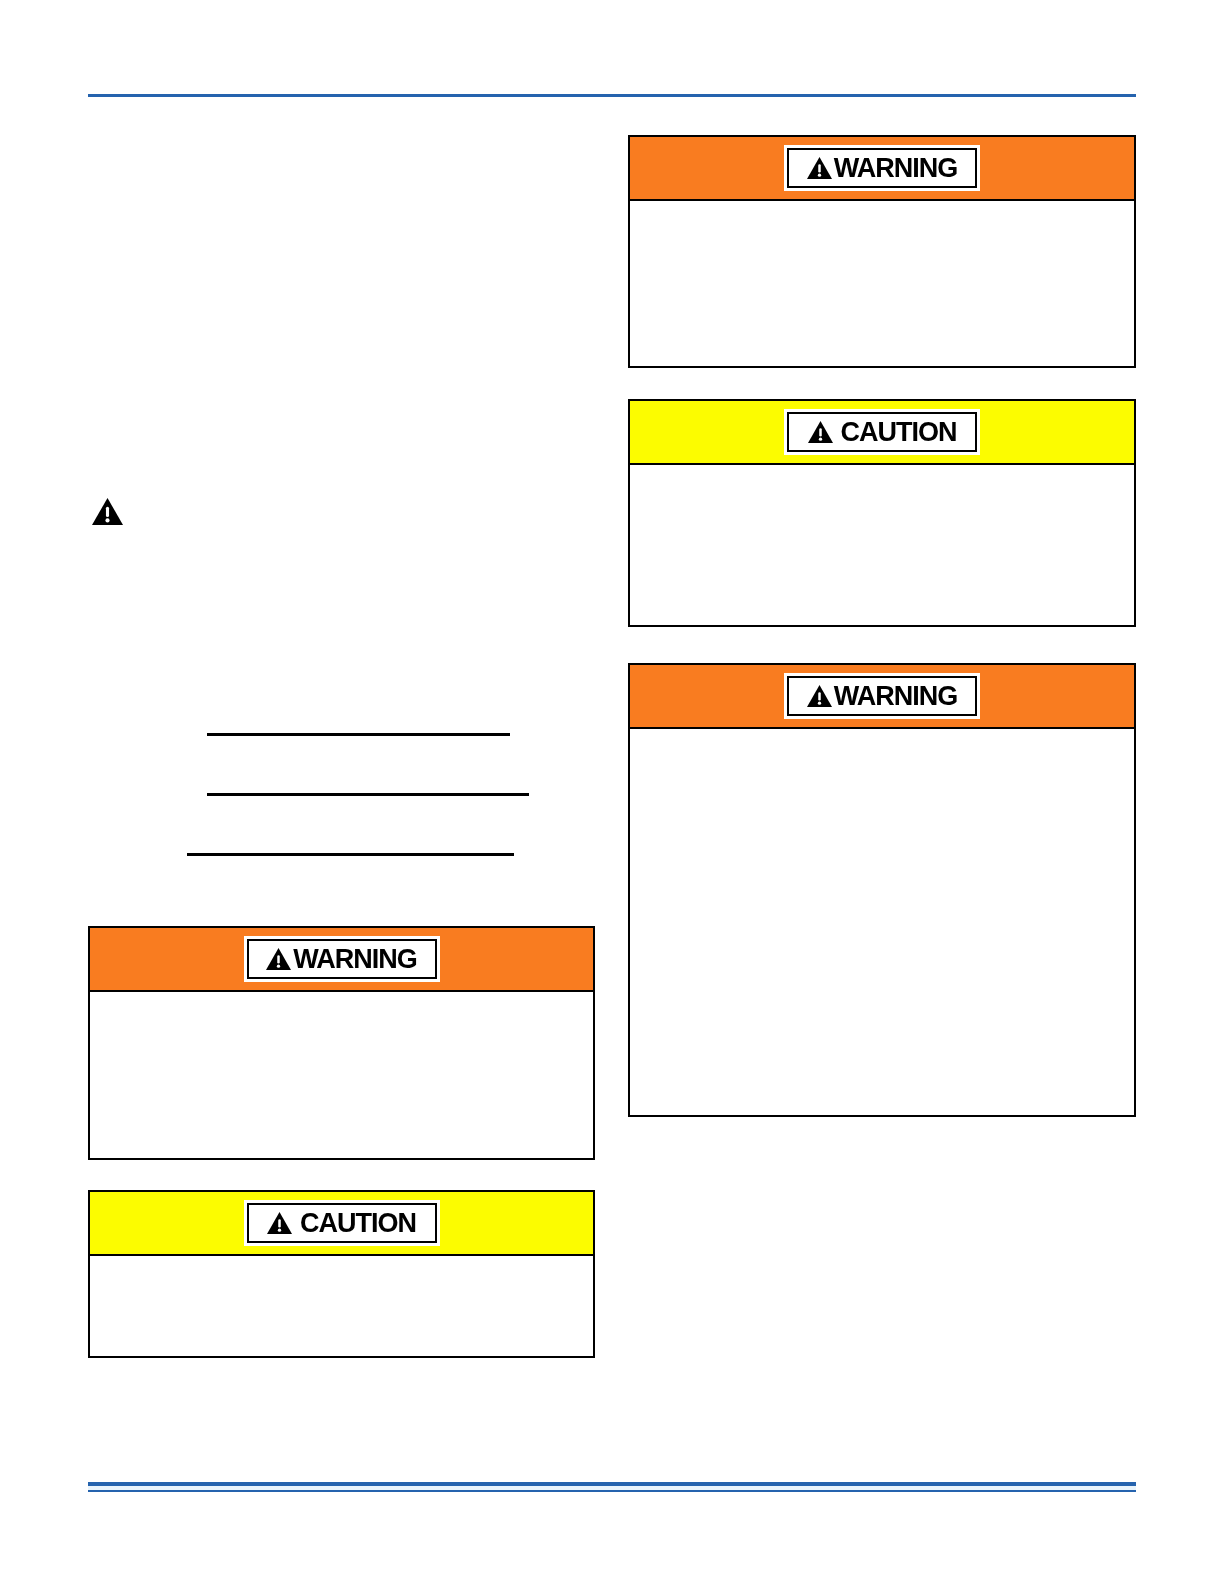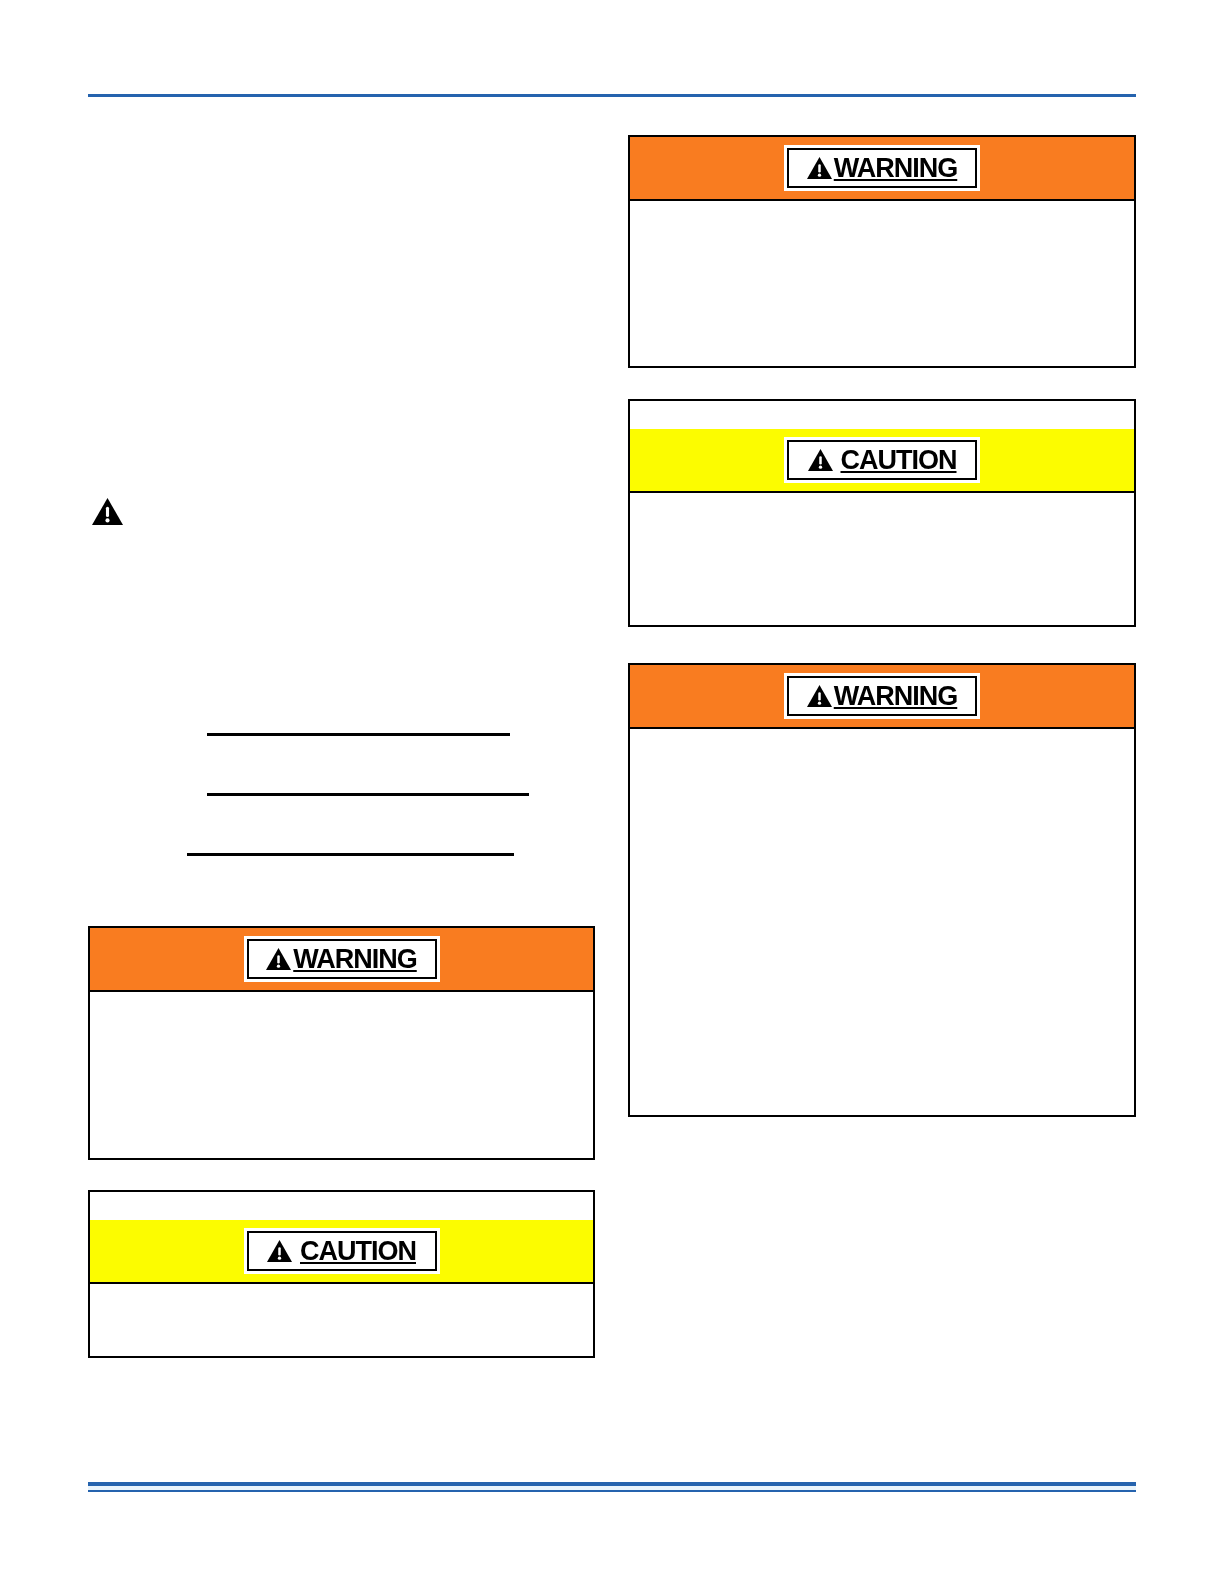--- a/index.html
+++ b/index.html
@@ -32,24 +32,23 @@
     border: 2px solid var(--border-black, #000);
     background: #ffffff;
   }
   .signal-box .head {
     box-sizing: border-box;
     height: 64px;
     border-bottom: 2px solid var(--border-black, #000);
     display: flex;
     align-items: center;
     justify-content: center;
-    text-decoration: underline;
   }
   .signal-box.warning .head { background: var(--warning-orange, #F97C20); }
-  .signal-box.caution .head { background: var(--caution-yellow, #FCFC00); margin-top: 28px; }
+  .signal-box.caution .head { background: var(--caution-yellow, #FCFC00); }
 
   .plate {
     box-sizing: border-box;
     min-width: 190px;
     height: 40px;
     padding: 0 12px;
     background: #ffffff;
     border: 2px solid var(--border-black, #000);
     box-shadow: 0 0 0 3px #ffffff;
     display: inline-flex;

